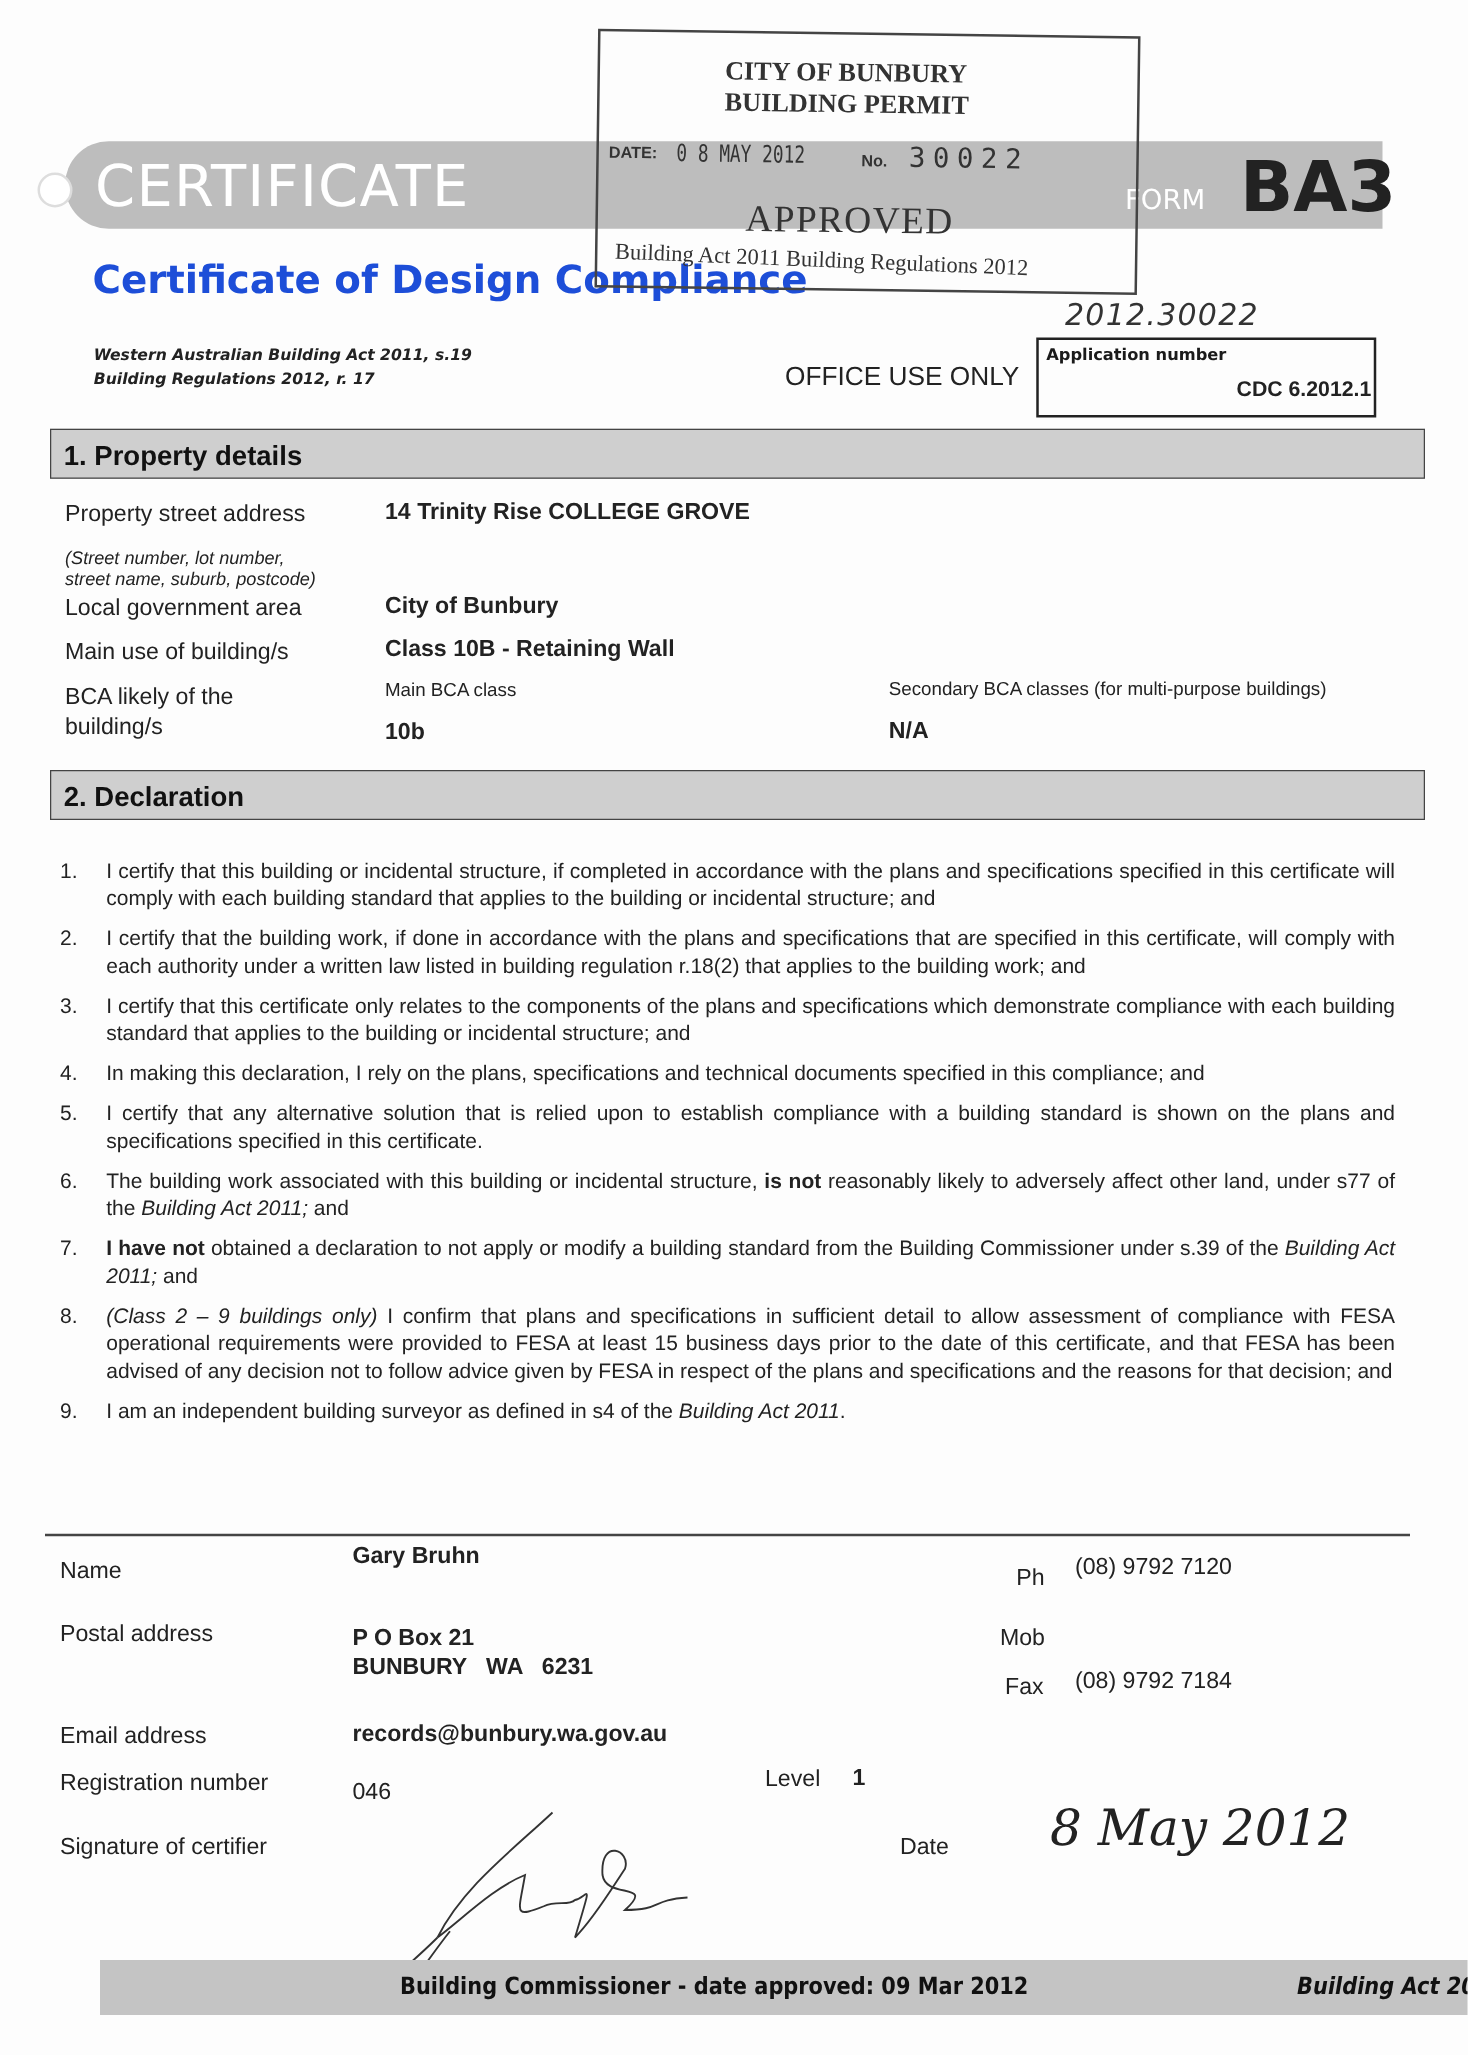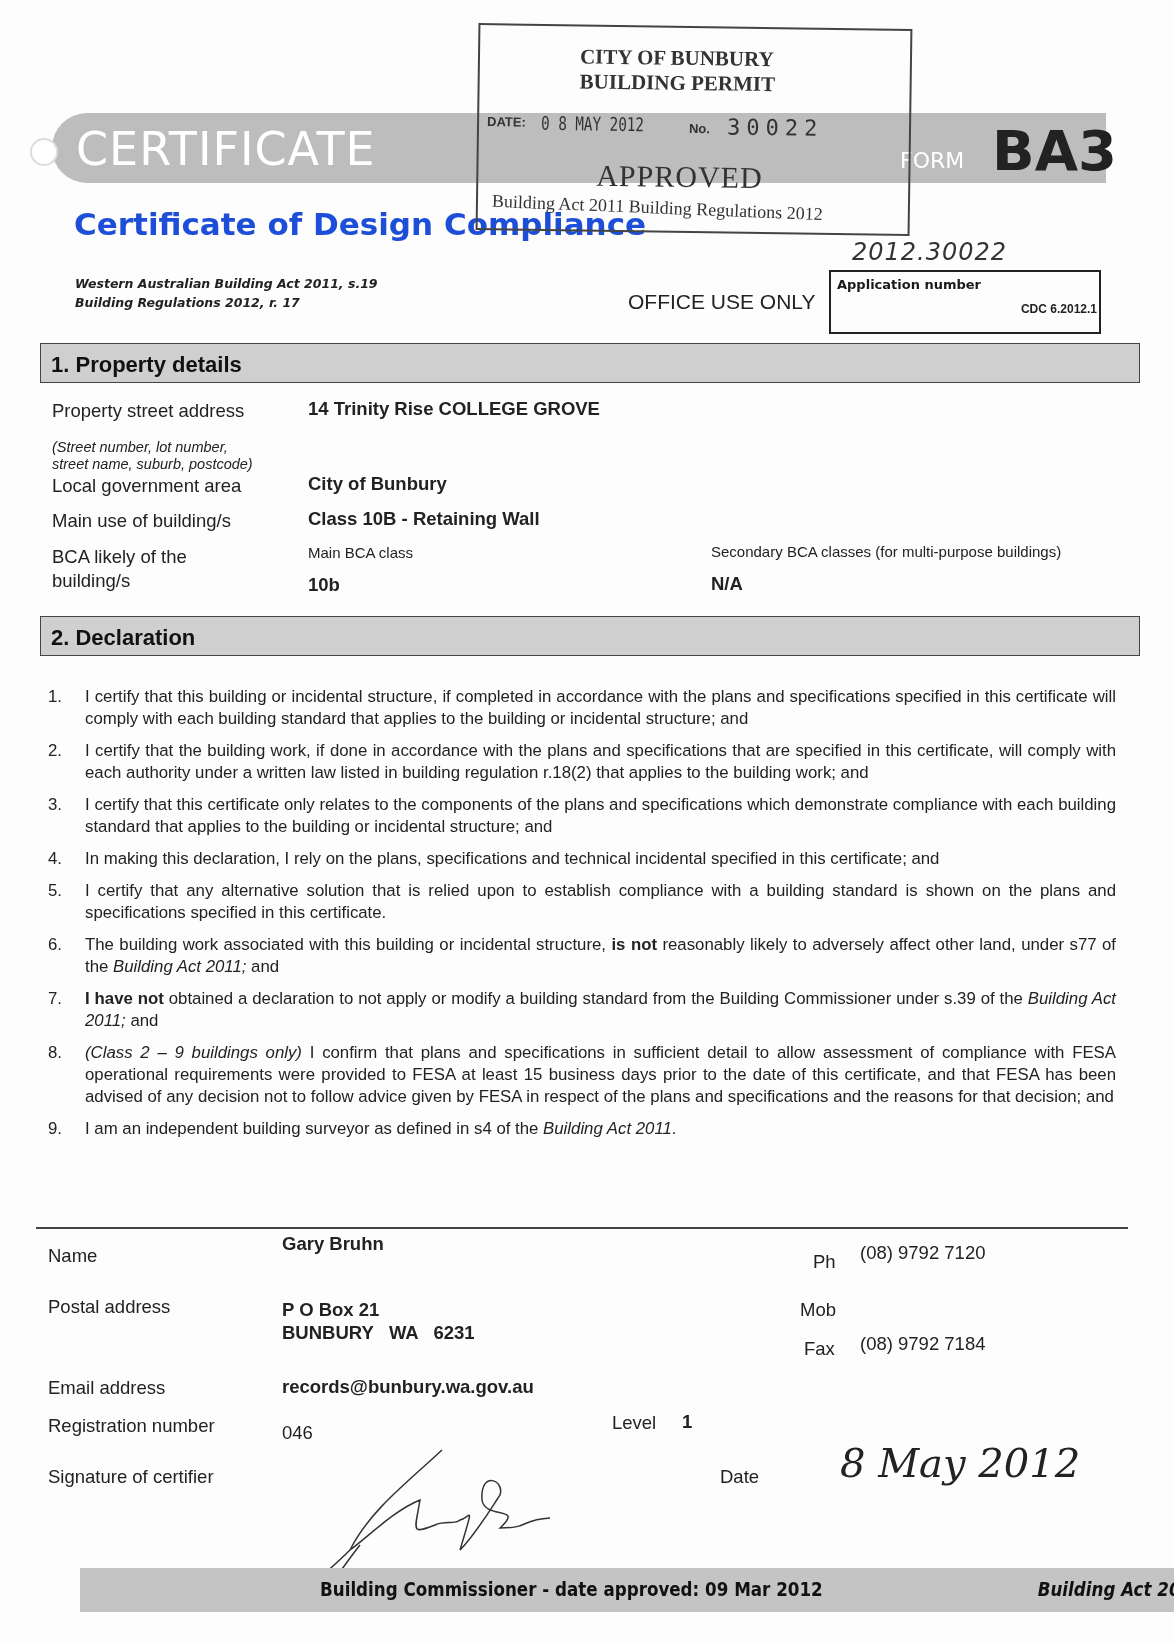--- a/index.html
+++ b/index.html
@@ -29,21 +29,21 @@
   .stamp .s-date { position:absolute; left:62px; top:86px; font-family:"DejaVu Sans Mono", monospace; font-size:19px; transform:scaleX(0.75); transform-origin:left; }
   .stamp .s-no-lbl { position:absolute; left:210px; top:93px; font-family:"Liberation Sans", sans-serif; font-size:13px; font-weight:bold; }
   .stamp .s-no { position:absolute; left:248px; top:86px; font-family:"DejaVu Sans Mono", monospace; font-size:22px; letter-spacing:6px; }
   .stamp .s-approved { position:absolute; left:118px; top:132px; font-size:30px; letter-spacing:1px; }
   .stamp .s-acts { position:absolute; left:14px; top:170px; font-size:18px; transform:rotate(1.5deg); }
 
   .handnum { left:852px; top:238px; font-family:"DejaVu Sans", sans-serif; font-size:24px; color:#333; font-style:italic; letter-spacing:1px; }
   .office { left:628px; top:290px; font-size:21px; color:#222; }
   .appbox { left:829px; top:270px; width:268px; height:60px; border:2px solid #222; }
   .appbox .lbl { position:absolute; left:6px; top:5px; font-family:"DejaVu Sans", sans-serif; font-weight:bold; font-size:13px; }
-  .appbox .val { position:absolute; right:2px; top:30px; font-weight:bold; font-size:12px; }
+  .appbox .val { position:absolute; right:2px; top:30px; font-weight:bold; font-size:17px; }
 
   
   .sec { left:40px; width:1098px; height:38px; background:#cfcfcf; border:1px solid #444; }
   .sec .txt { position:absolute; left:10px; top:8px; font-weight:bold; font-size:22px; color:#111; }
   .sec1 { top:343px; }
   .sec2 { top:616px; }
 
   .lab { font-size:18.5px; color:#222; }
   .lab-sm { font-size:14.5px; font-style:italic; color:#222; line-height:17px;margin-top:16px; }
   .val { font-size:18.5px; font-weight:bold; color:#222; }
@@ -134,21 +134,21 @@
     <div class="decl-item">
       <span class="num">2.</span>
       <span class="txt"><span>I certify that the building work, if done in accordance with the plans and specifications that are specified in this certificate, will comply with each authority under a written law listed in building regulation r.18(2) that applies to the building work; and</span></span>
     </div>
     <div class="decl-item">
       <span class="num">3.</span>
       <span class="txt"><span>I certify that this certificate only relates to the components of the plans and specifications which demonstrate compliance with each building standard that applies to the building or incidental structure; and</span></span>
     </div>
     <div class="decl-item">
       <span class="num">4.</span>
-      <span class="txt"><span>In making this declaration, I rely on the plans, specifications and technical incidental specified in this certificate; and</span></span>
+      <span class="txt"><span>In making this declaration, I rely on the plans, specifications and technical documents specified in this compliance; and</span></span>
     </div>
     <div class="decl-item">
       <span class="num">5.</span>
       <span class="txt"><span>I certify that any alternative solution that is relied upon to establish compliance with a building standard is shown on the plans and specifications specified in this certificate.</span></span>
     </div>
     <div class="decl-item">
       <span class="num">6.</span>
       <span class="txt"><span>The building work associated with this building or incidental structure, </span><span style="font-weight: bold;">is not</span><span> reasonably likely to adversely affect other land, under s77 of the </span><span style="font-style: italic;">Building Act 2011;</span><span> and</span></span>
     </div>
     <div class="decl-item">

